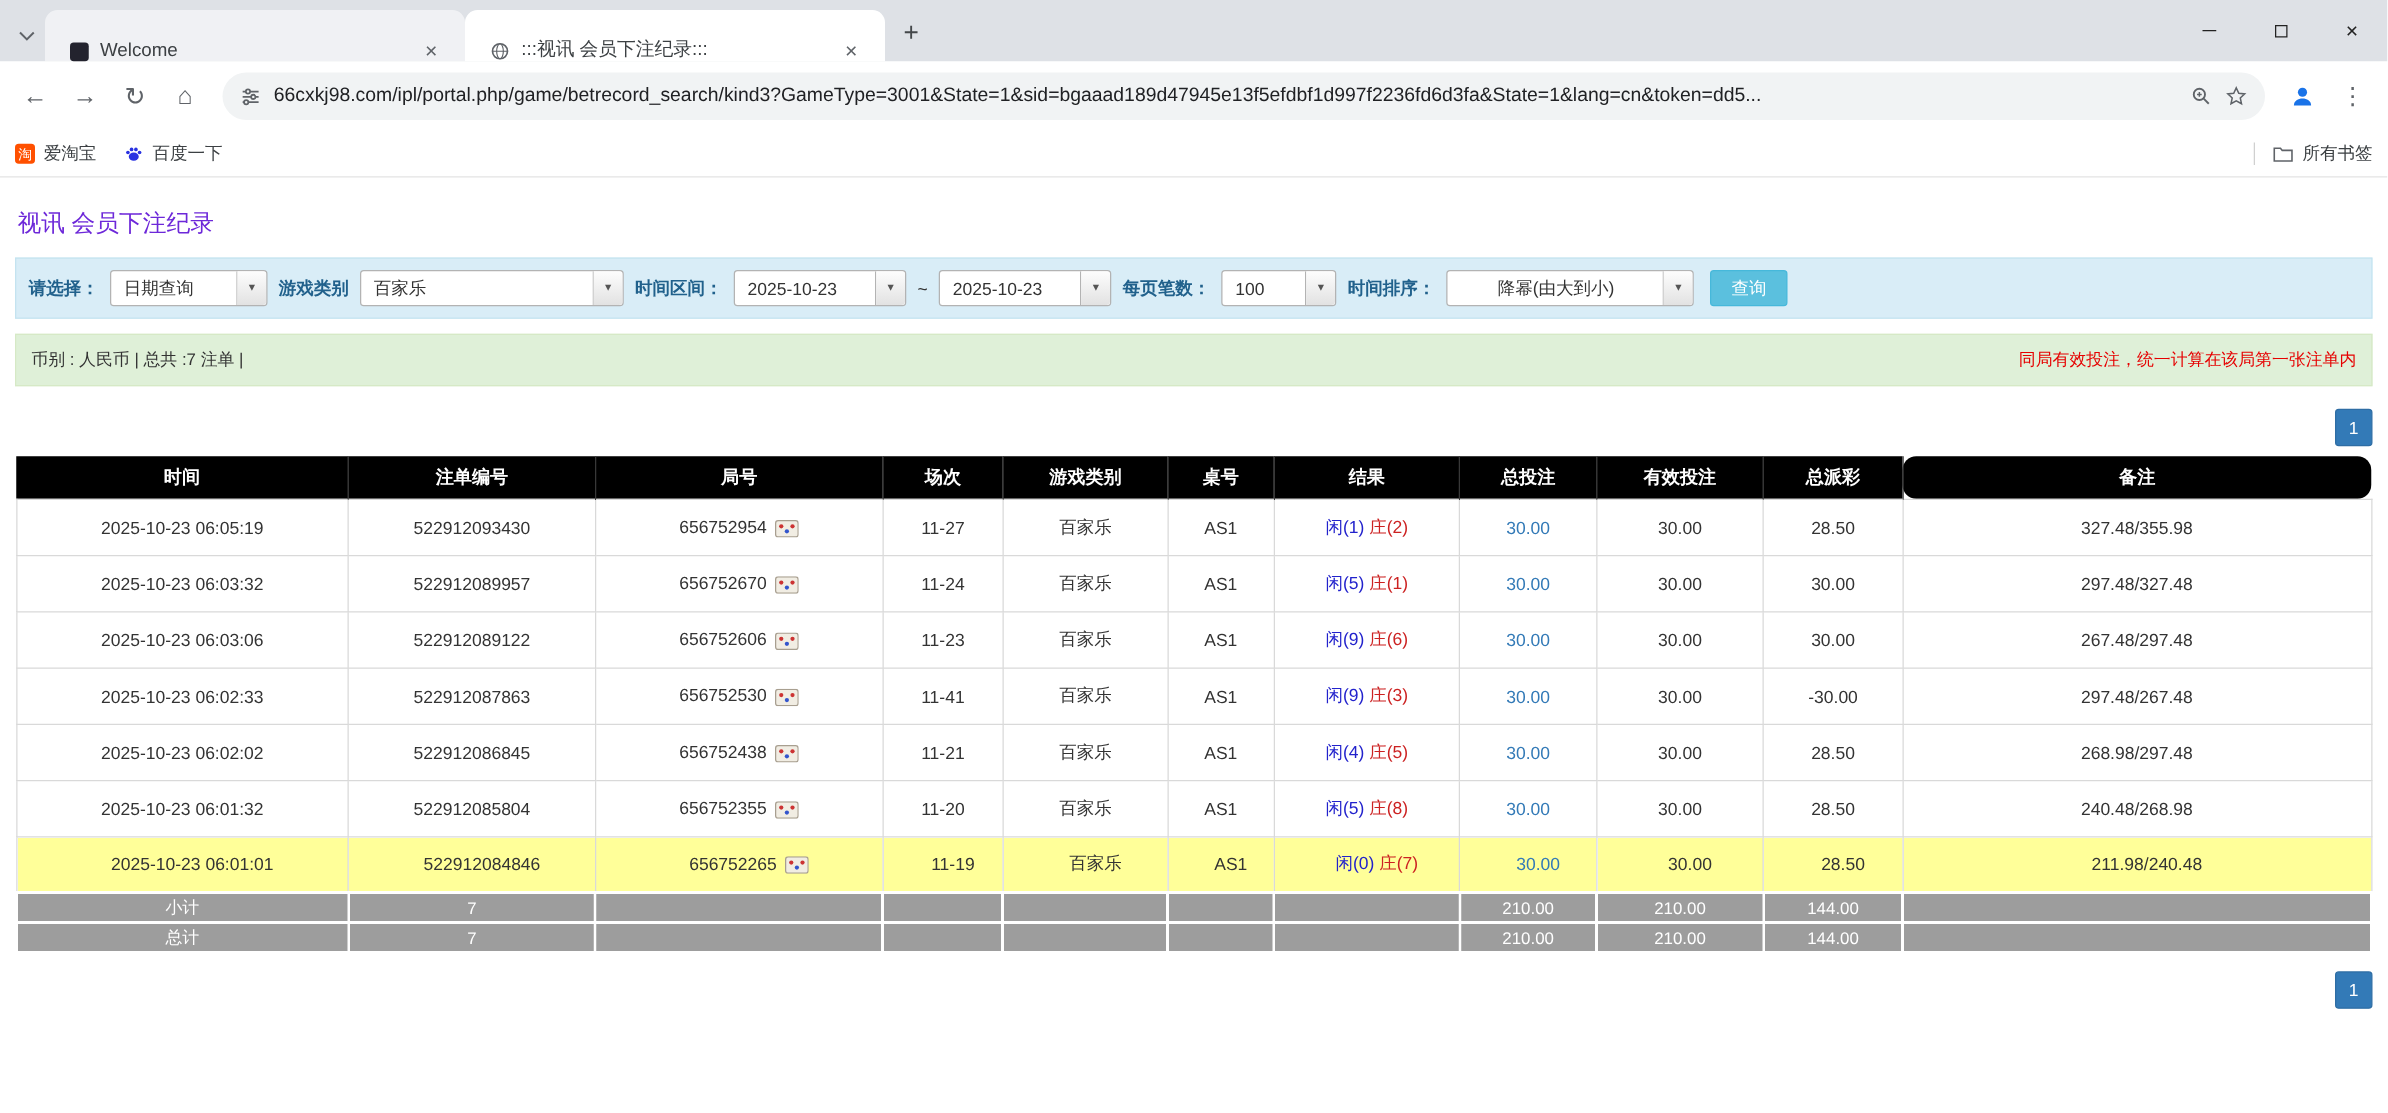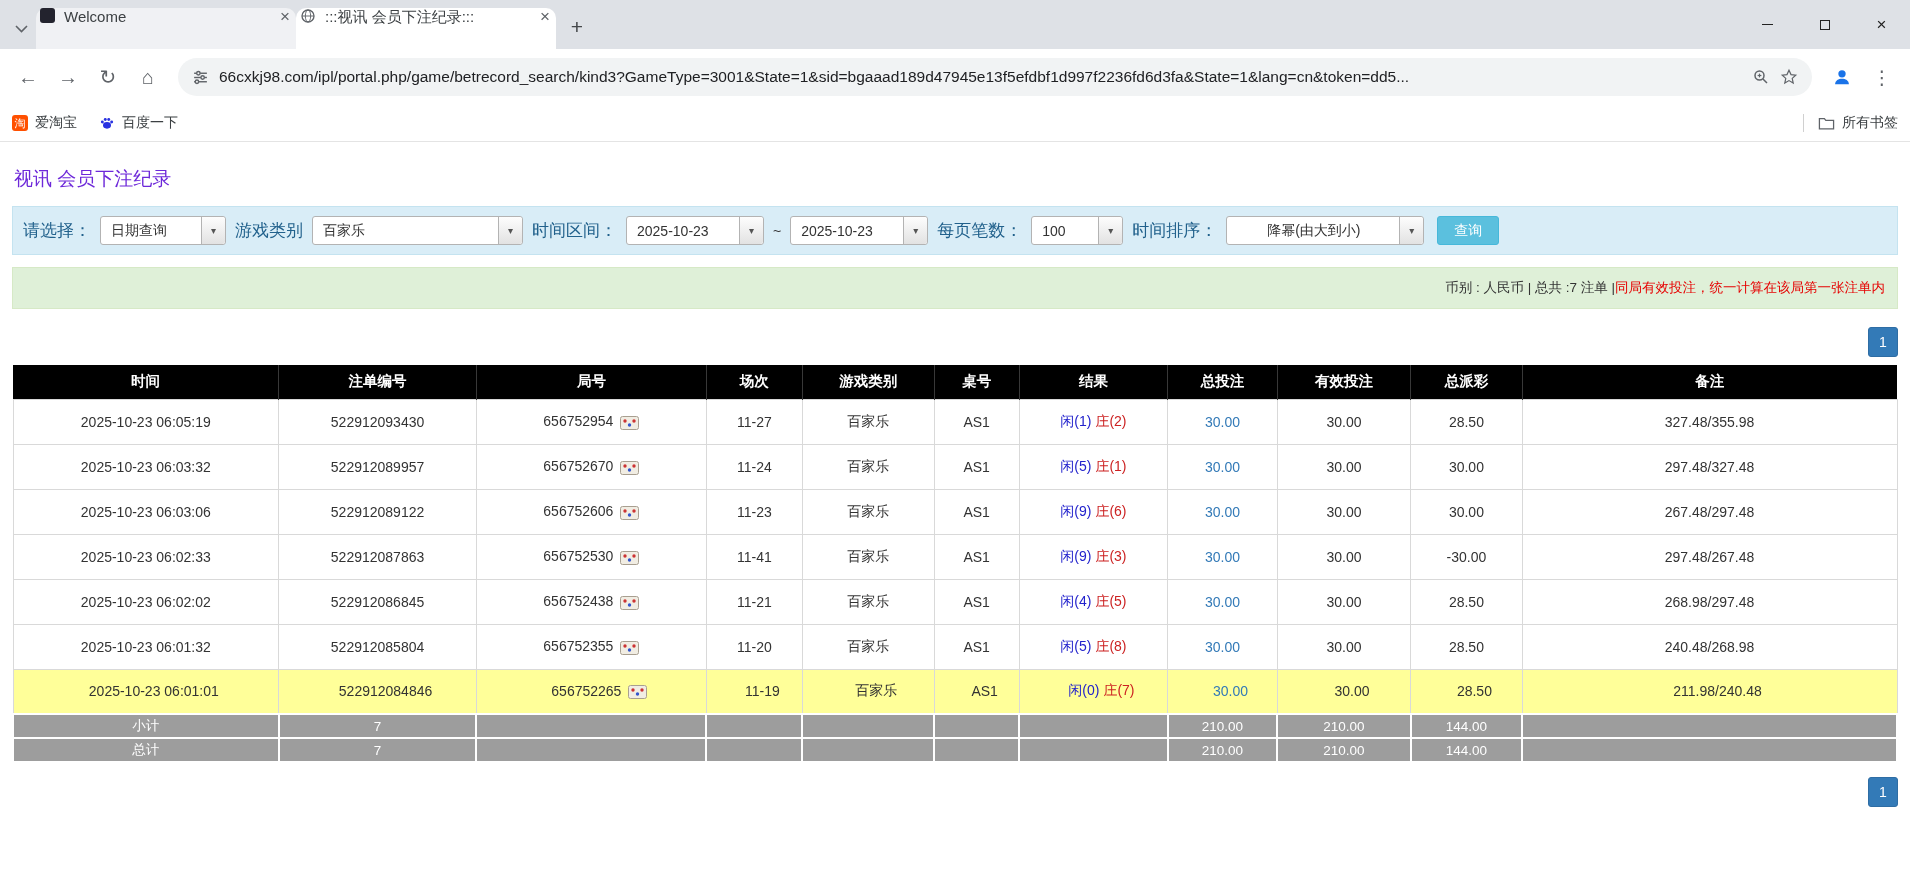--- a/index.html
+++ b/index.html
@@ -2,21 +2,21 @@
 <html style="--player-color: #2222cc; --banker-color: #cc2222; --link-color: #337ab7; --negative-color: #ff0000; --highlight-color: #ffff99; --search-btn-color: #5bc0de; --pagination-color: #337ab7;"><head>
 <meta charset="utf-8">
 <style>
   * { margin:0; padding:0; box-sizing:border-box; }
   html,body { width:1910px; height:890px; overflow:hidden; background:#fff;
               font-family:"Liberation Sans","DejaVu Sans",sans-serif; color:#333; }
 
   
   .tabbar { height:49px; background:#dee1e6; display:flex; align-items:flex-end; padding-left:6px; position:relative; }
   .tab-search { width:30px; height:34px; display:flex; align-items:center; justify-content:center; margin-bottom:4px; cursor:pointer; }
-  .tab { display:flex; align-items:flex-start; gap:9px; width:260px; height:41px; padding:0 4px; border-radius:10px 10px 0 0; font-size:15px; color:#3c4043; position:relative; }
+  .tab { display:flex; align-items:flex-end; gap:9px; width:336px; height:41px; padding:0 20px; border-radius:10px 10px 0 0; font-size:15px; color:#3c4043; position:relative; }
   .tab.inactive { background:rgba(255,255,255,.55); }
   .tab.active { background:#fff; }
   .tab-title { flex:1; white-space:nowrap; overflow:hidden; }
   .tab-close { font-size:17px; color:#5f6368; line-height:1; cursor:pointer; padding:0 2px; }
   .favicon-dark { width:15px; height:15px; background:#23232e; border-radius:3px; flex:0 0 auto; }
   .favicon-globe, .bm-icn { display:flex; align-items:center; }
   .new-tab { width:30px; height:30px; display:flex; align-items:center; justify-content:center; font-size:21px; color:#44474a; margin:0 0 7px 6px; cursor:pointer; }
   .win-controls { position:absolute; right:0; top:0; height:100%; display:flex; }
   .win-btn { width:57px; height:100%; display:flex; align-items:center; justify-content:center; color:#222; font-size:17px; cursor:pointer; }
   .glyph-min { width:11px; height:1px; background:#222; display:inline-block; }
@@ -33,42 +33,42 @@
   .bm { display:flex; align-items:center; gap:7px; cursor:pointer; }
   .bm-tb { width:16px; height:16px; background:#ff5000; color:#fff; border-radius:3px; font-size:11px; display:flex; align-items:center; justify-content:center; }
   .bm-right { margin-left:auto; display:flex; align-items:center; gap:14px; }
   .bm-sep { width:1px; height:18px; background:#d0d0d0; display:inline-block; }
 
   
   .pagewrap { padding:8px 12px; }
   .page-title { font-size:19px; font-weight:400; color:#6d28d9; margin:16px 2px 14px; }
 
   .filterbar { background:#d9edf7; border:1px solid #c4e3f0; padding:9px 10px; display:flex; align-items:center; gap:9px; }
-  .flabel { color:#21618c; font-weight:normal; font-size:17px; white-space:nowrap; }
+  .flabel { color:#21618c; font-weight:bold; font-size:14px; white-space:nowrap; }
   .combo { display:inline-flex; align-items:stretch; background:#fff; border:1px solid #b3b3b3; border-radius:3px; height:29px; cursor:pointer; }
   .combo-text { display:flex; align-items:center; padding:0 10px; font-size:14px; color:#333; white-space:nowrap; }
   .combo-caret { width:24px; border-left:1px solid #b3b3b3; background:linear-gradient(#fdfdfd,#e2e2e2); display:flex; align-items:center; justify-content:center; color:#555; font-size:10px; border-radius:0 3px 3px 0; }
   .w-select .combo-text { width:100px; }
   .w-game .combo-text { width:185px; }
   .w-date .combo-text { width:112px; }
   .w-size .combo-text { width:66px; }
   .w-sort .combo-text { width:172px;padding-left:40px; }
   .tilde { font-size:14px; color:#333; }
   .search-btn { height:29px; padding:0 16px; background:var(--search-btn-color,#5bc0de); border:1px solid #46b8da; border-radius:3px; color:#fff; font-size:14px; cursor:pointer; margin-left:4px; font-family:inherit; }
 
-  .summarybar { margin-top:12px; background:#dff0d8; border:1px solid #d6e9c6; padding:11px 12px; display:flex; justify-content:flex-end; align-items:center; font-size:13.5px; color:#333; }
+  .summarybar { margin-top:12px; background:#dff0d8; border:1px solid #d6e9c6; padding:11px 12px; display:flex; justify-content:space-between; align-items:center; font-size:13.5px; color:#333; }
   .sum-right { color:#e60000; }
 
   .pagerow { display:flex; justify-content:flex-end; margin:18px 0 8px; }
   .pagerow.bottom { margin:14px 0 0; }
   .page-btn { min-width:30px; height:30px; padding:0 9px; background:var(--pagination-color,#337ab7); border:1px solid #2e6da4; border-radius:3px; color:#fff; font-size:14px; display:flex; align-items:center; justify-content:center; cursor:pointer; }
 
   table.bet-table { width:100%; border-collapse:collapse; table-layout:fixed; font-size:14px; }
   .bet-table thead th { background:#000; color:#fff; height:34px; font-weight:bold; font-size:14.5px; border-right:1px solid #383838; }
-  .bet-table thead th:last-child { border-right:none; }
+  .bet-table thead th:last-child { border-right:none;border-radius:11px; }
   .bet-table tbody td { height:45px; text-align:center; border:1px solid #d9d9d9; color:#333; overflow:hidden; white-space:nowrap; }
   .bet-table tr.highlight td { background:var(--highlight-color,#ffff99);padding-left:16px; }
   .bet-table tr.totals td { background:#9d9d9d; color:#fff; height:24px; border:2px solid #fff; font-size:13.5px; }
   .player { color:var(--player-color,#2222cc); }
   .banker { color:var(--banker-color,#cc2222); }
   .bet-link { color:var(--link-color,#337ab7); cursor:pointer; }
   td.neg { color:var(--negative-color,#ff0000); }
   .road-icon { display:inline-block; vertical-align:middle; margin-left:7px; cursor:pointer; line-height:0; }
 </style>
 </head>

